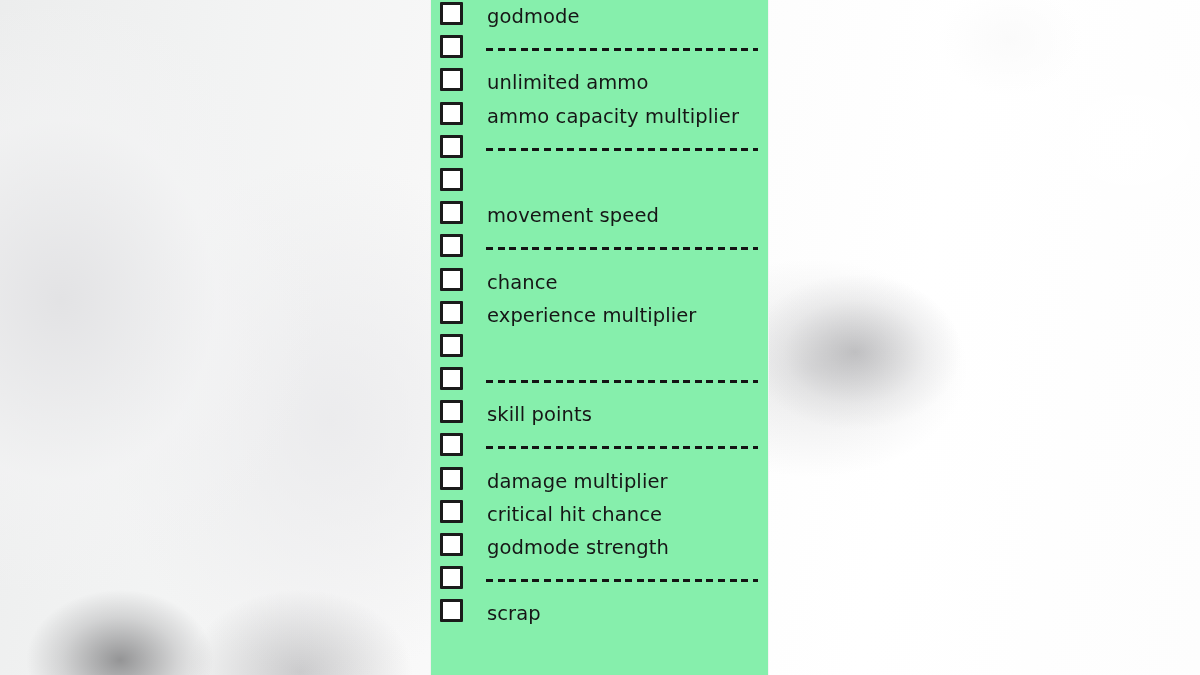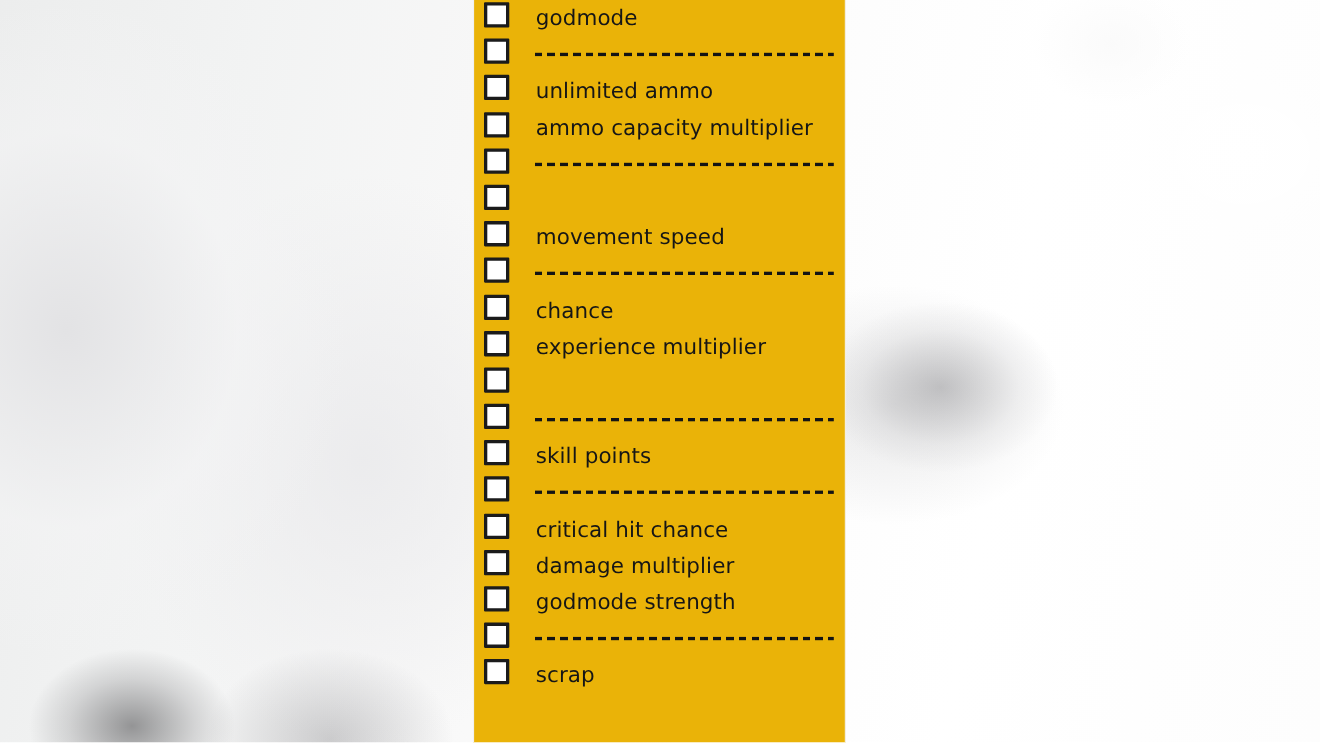--- a/index.html
+++ b/index.html
@@ -44,21 +44,21 @@
       radial-gradient(ellipse 160px 120px at 1130px 140px, rgba(255,255,255,0.95) 0%, rgba(255,255,255,0) 80%);
   }
 
   
   .panel {
     position: absolute;
     left: 430px;
     top: 0;
     width: 339px;
     height: 675px;
-    background: #eab308;
+    background: #86efac;
     box-shadow: 0 0 0 0 rgba(0,0,0,0);
   }
   .panel-edge-left {
     position: absolute;
     left: 0; top: 0;
     width: 1px; height: 100%;
     background: #f1f1f1;
   }
   .panel-edge-right {
     position: absolute;
@@ -184,25 +184,25 @@
         <div class="row">
           <div class="checkbox"></div>
           <div class="label">skill points</div>
         </div>
         <div class="row">
           <div class="checkbox"></div>
           <div class="separator"></div>
         </div>
         <div class="row">
           <div class="checkbox"></div>
+          <div class="label">damage multiplier</div>
+        </div>
+        <div class="row">
+          <div class="checkbox"></div>
           <div class="label">critical hit chance</div>
-        </div>
-        <div class="row">
-          <div class="checkbox"></div>
-          <div class="label">damage multiplier</div>
         </div>
         <div class="row">
           <div class="checkbox"></div>
           <div class="label">godmode strength</div>
         </div>
         <div class="row">
           <div class="checkbox"></div>
           <div class="separator"></div>
         </div>
         <div class="row">

